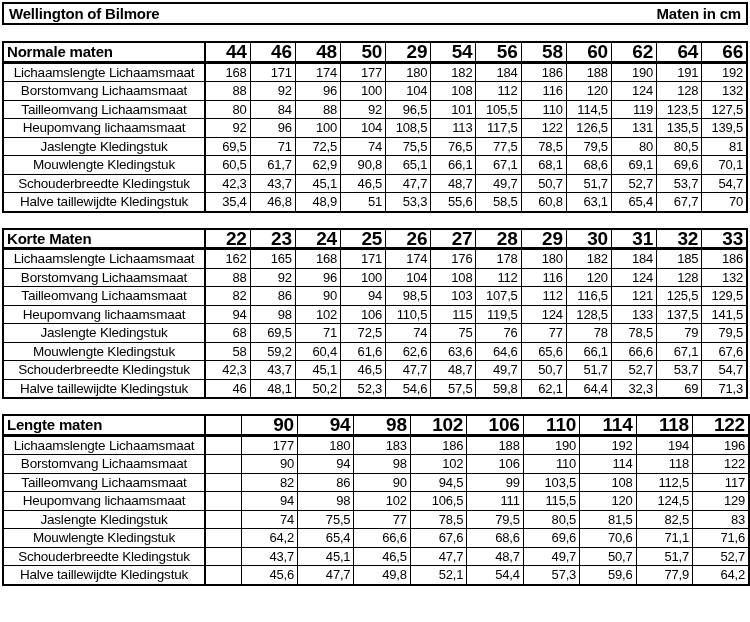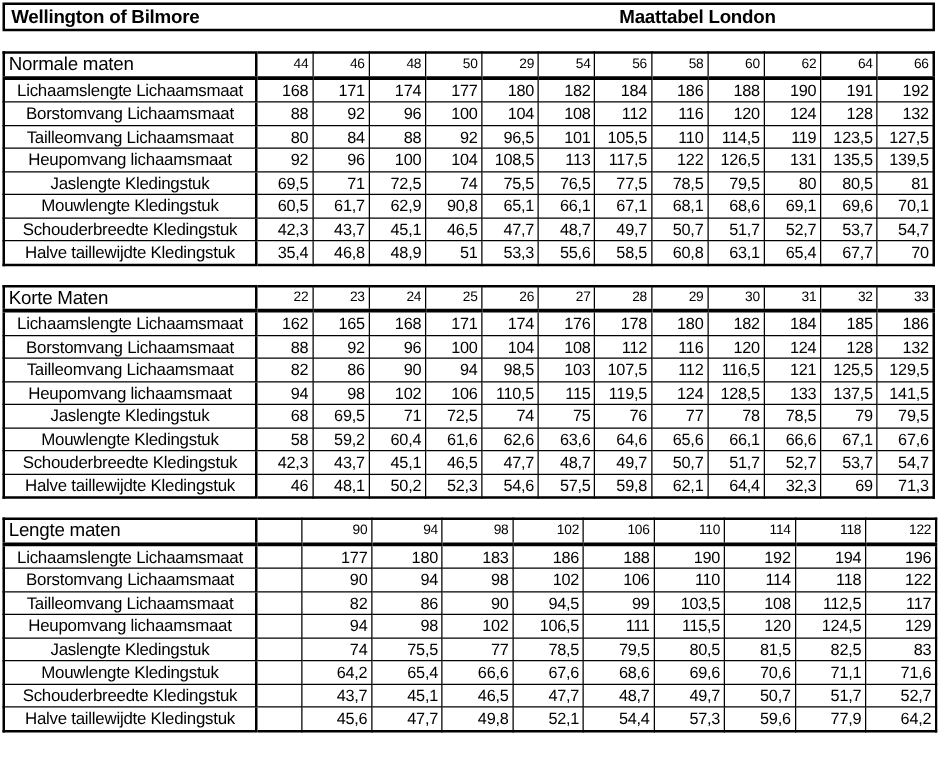--- a/index.html
+++ b/index.html
@@ -36,33 +36,33 @@
   col.c-spacer{width:36px;}
   th,td{
     border:1px solid #000;
     height:17.5px;
     line-height:17px;
     padding:0 3px;
     overflow:hidden;
     white-space:nowrap;
     box-sizing:content-box;
   }
-  thead th{border-bottom:3px solid #000;font-weight:normal;}
+  thead th{border-bottom:3px solid #000;font-weight:bold;}
   thead th.title{font-size:15px;text-align:left;}
-  thead th.num{font-size:11px;}
+  thead th.num{font-size:19px;}
   td.lbl,th.lbl{border-right:2px solid #000;text-align:center;font-size:13.5px;}
   .num{text-align:right;font-variant-numeric:tabular-nums;}
 </style>
 </head>
 <body>
 
 <div class="page">
   <div class="topbar">
     <span class="left">Wellington of Bilmore</span>
-    <span class="center">Maattabel London</span>
+    <span class="right">Maten in cm</span>
   </div>
   <div id="tables">
       <table class="sizes plain">
         <colgroup>
           <col class="c-label">
           <col>
           <col>
           <col>
           <col>
           <col>

